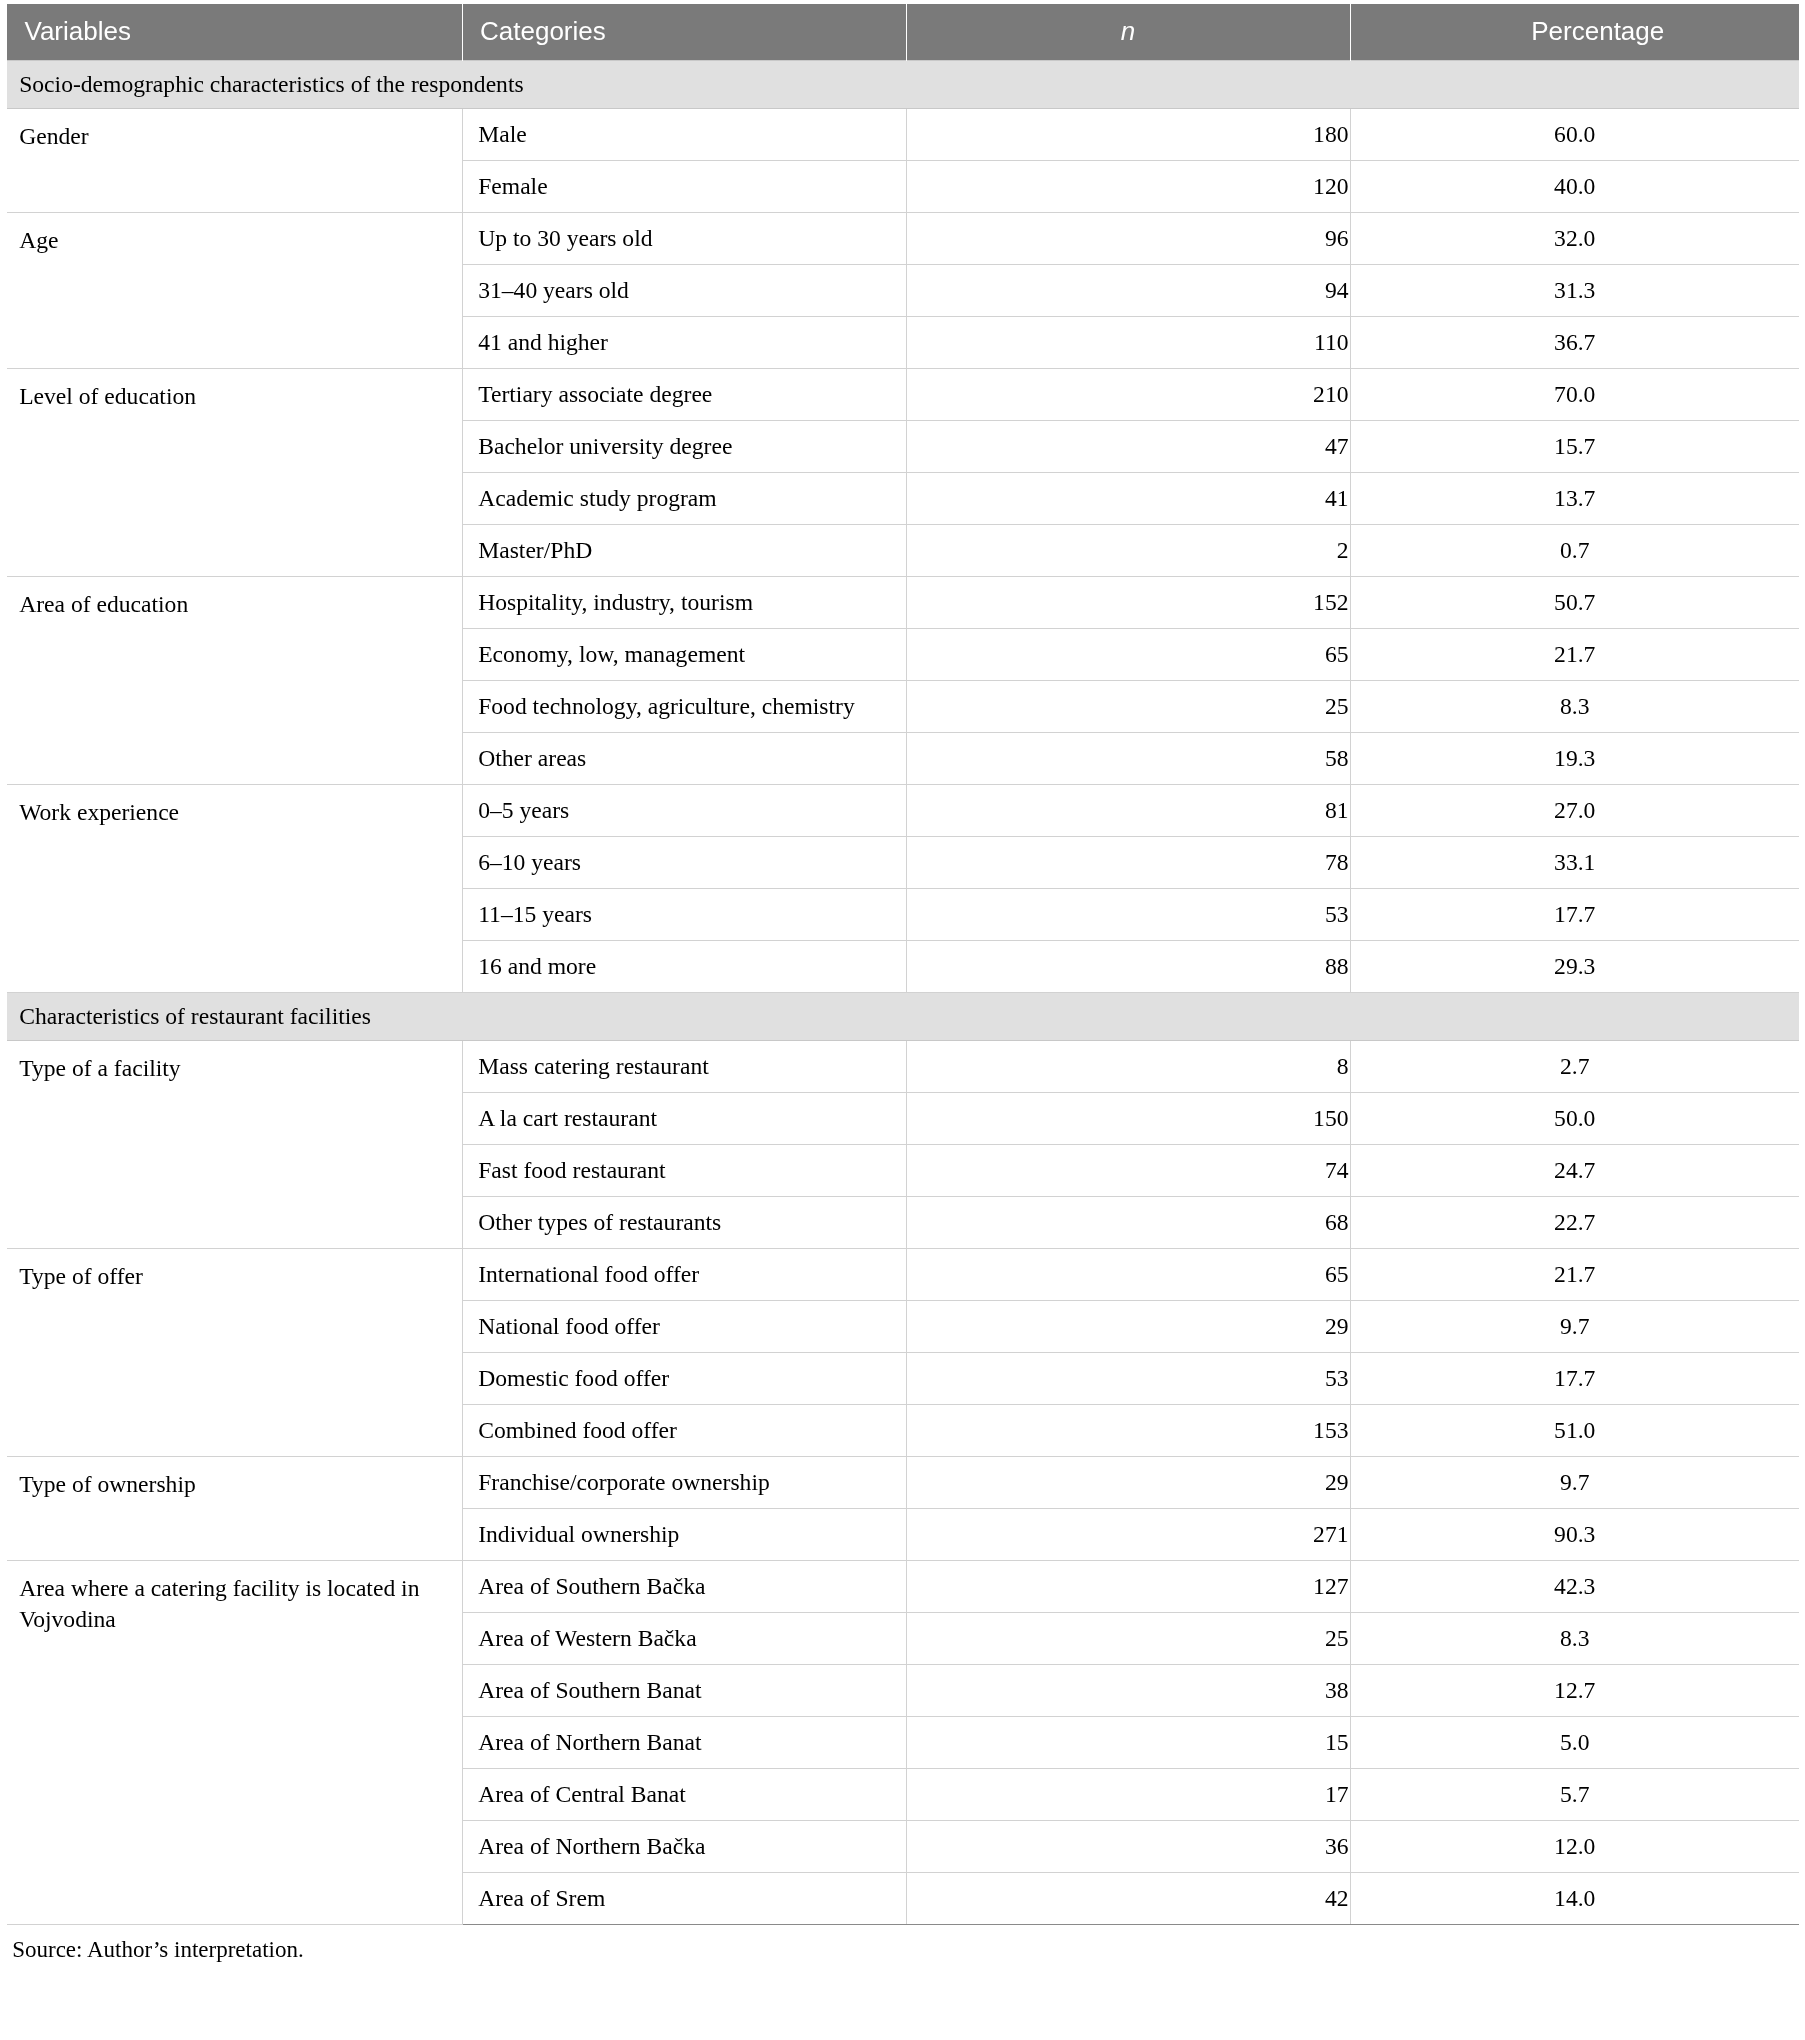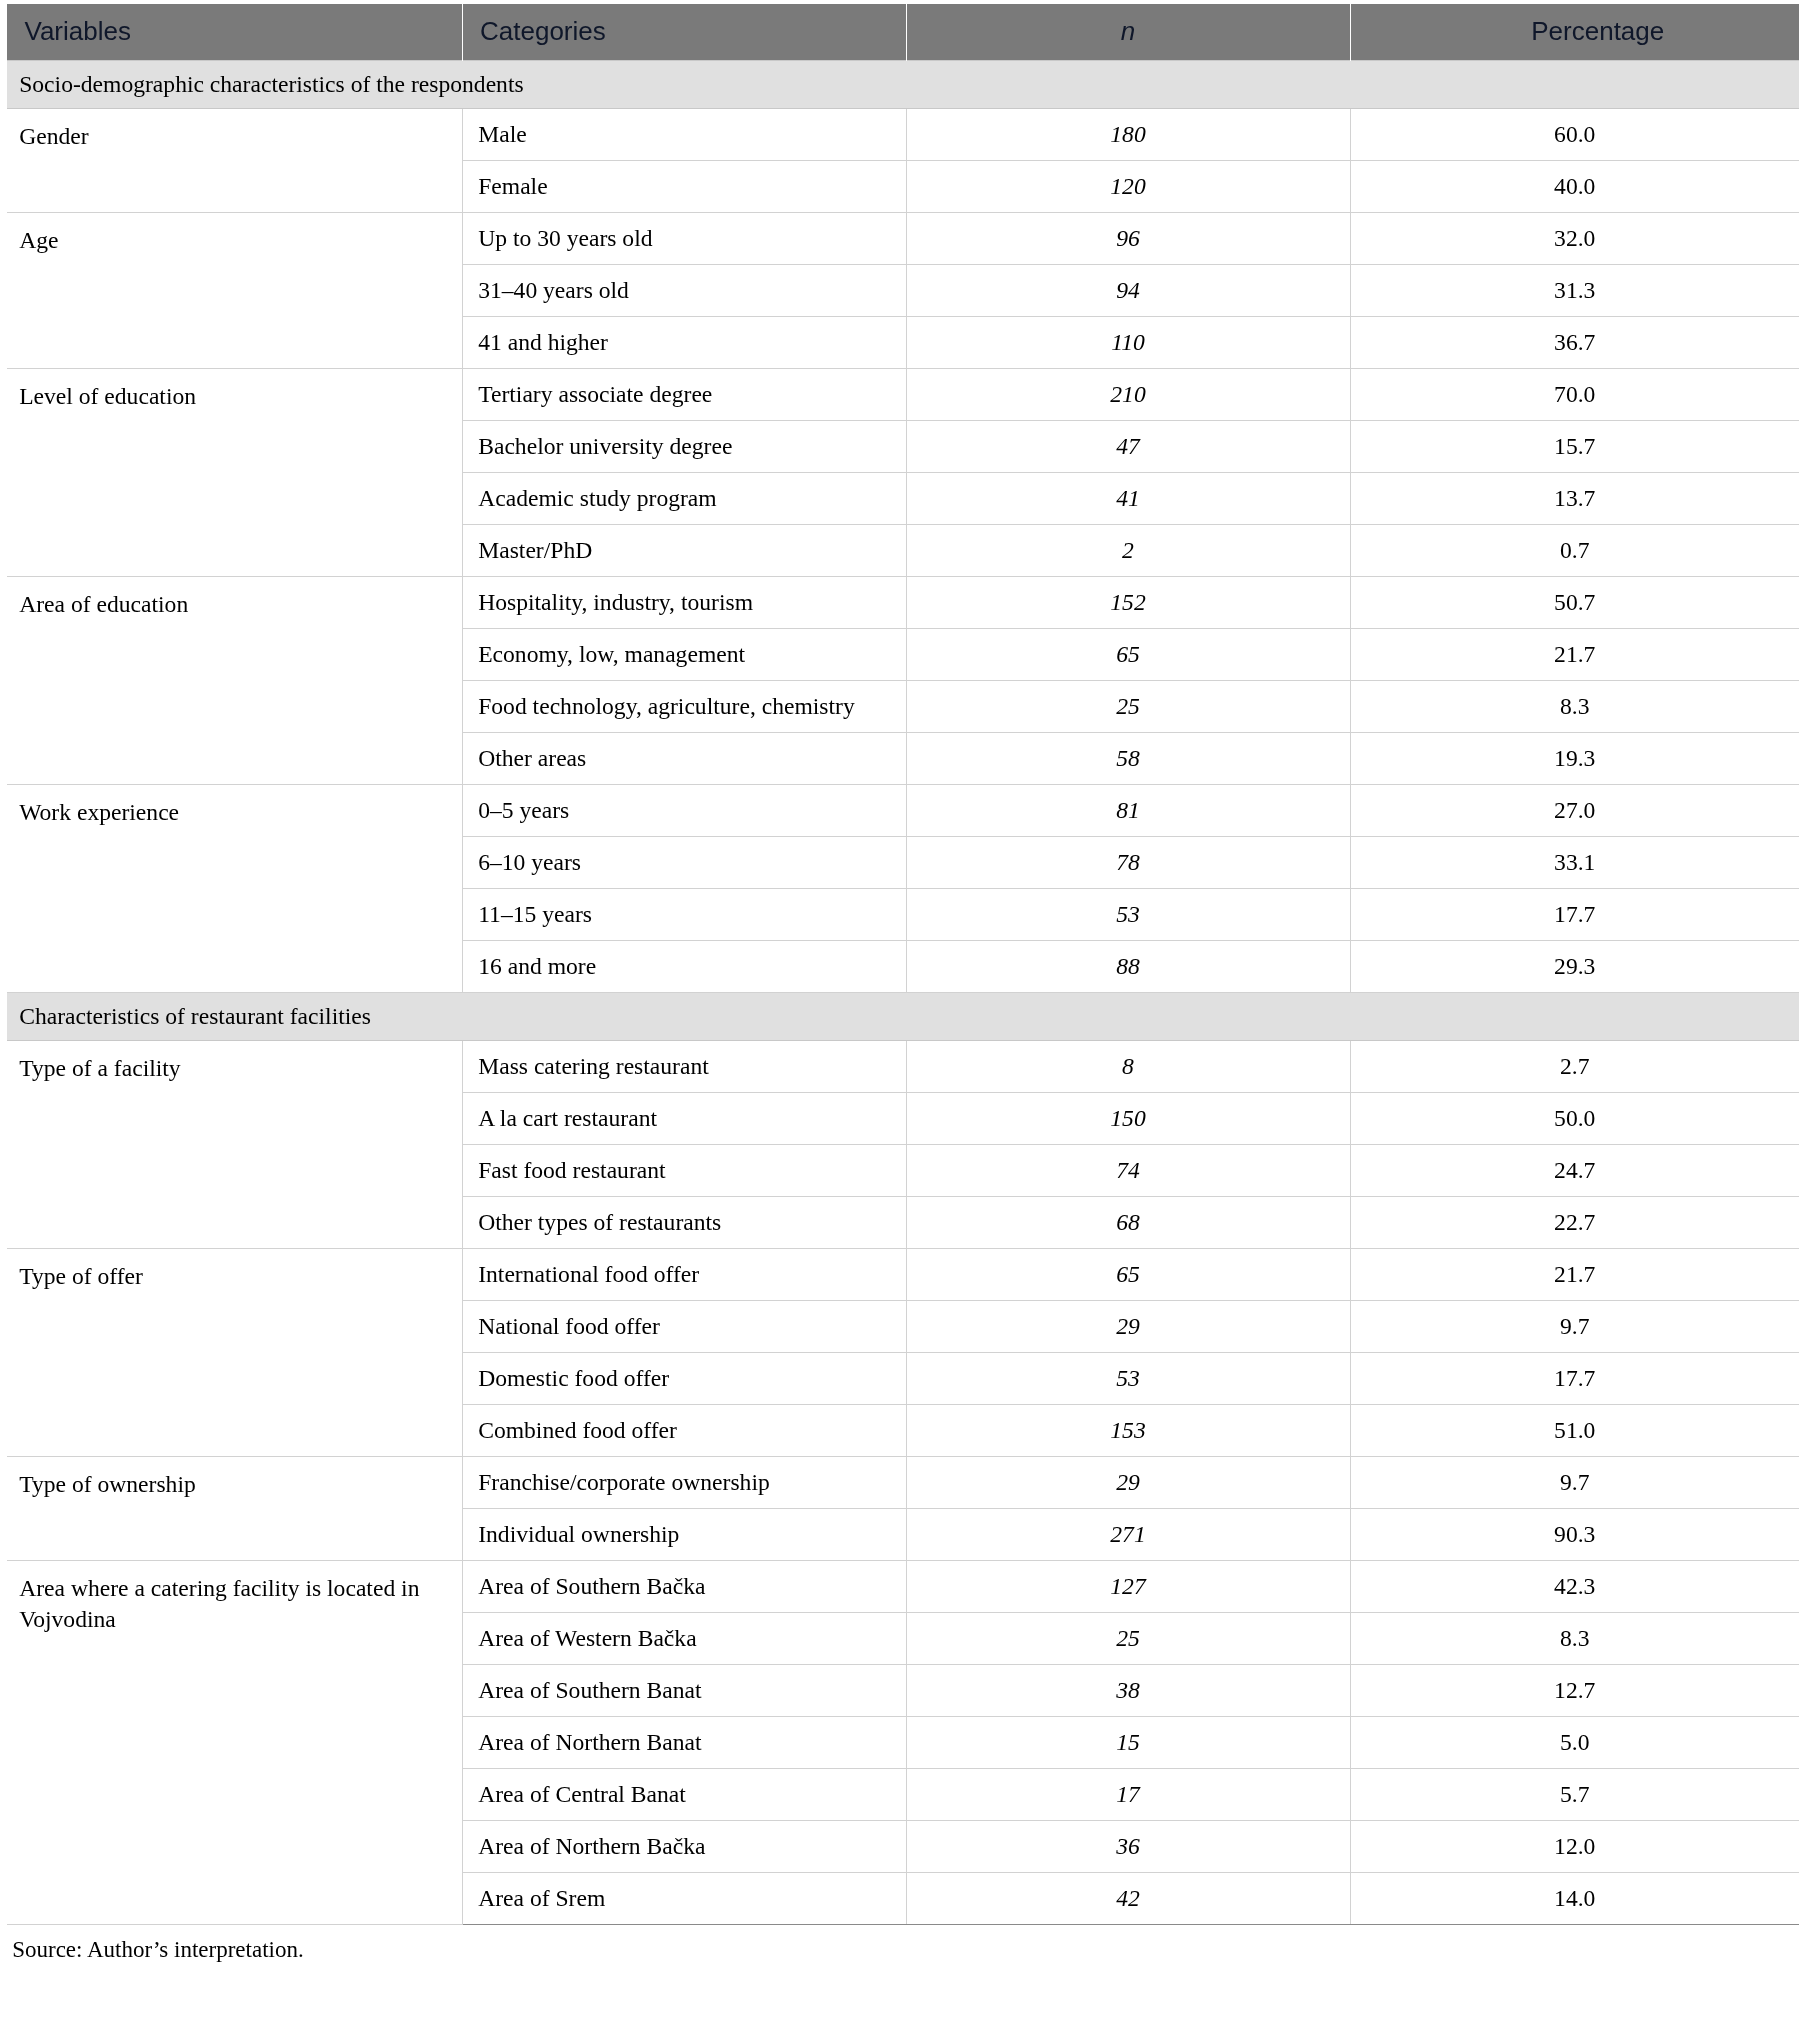--- a/index.html
+++ b/index.html
@@ -22,21 +22,21 @@
     width: 1791px;
     table-layout: fixed;
   }
   col.c1 { width: 455px; }
   col.c2 { width: 444px; }
   col.c3 { width: 444px; }
   col.c4 { width: 449px; }
 
   thead th {
     background: #7a7a7a;
-    color: #0f172a;
+    color: #ffffff;
     font-family: "Liberation Sans", sans-serif;
     font-weight: normal;
     font-size: 26px;
     height: 54px;
     vertical-align: middle;
     border-right: 1.7px solid #ffffff;
   }
   thead th.h-left {
     text-align: left;
     padding-left: 17.5px;
@@ -69,23 +69,22 @@
     border-right: 0.9px solid #d2d2d2;
     vertical-align: top;
     padding-top: 12.2px;
     line-height: 1.32;
   }
   td.cat {
     padding-left: 15.7px;
     border-right: 0.9px solid #d2d2d2;
   }
   td.num {
-    text-align: center;
+    text-align: right;
     border-right: 0.9px solid #d2d2d2;
-    font-style: italic;
   }
   td.pct {
     text-align: center;
   }
   .lastrow td { border-bottom: 1.7px solid #8a8a8a; }
   .source {
     font-size: 23px;
     padding: 12.2px 0 5.2px 5.2px;
     font-family: "Liberation Serif", serif;
   }

